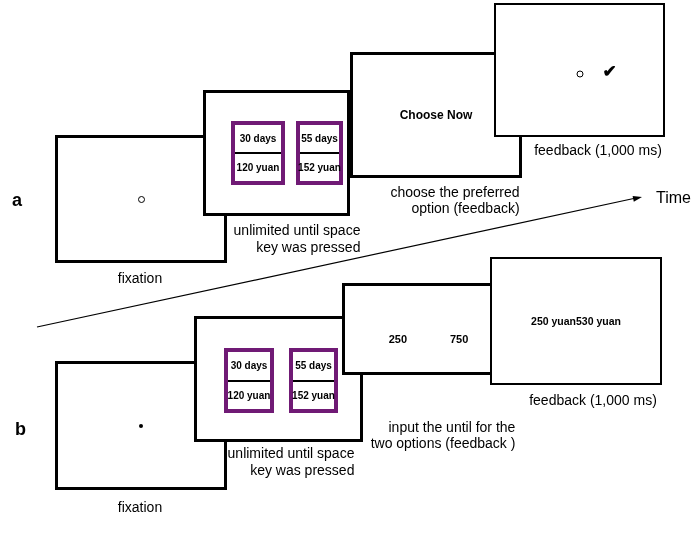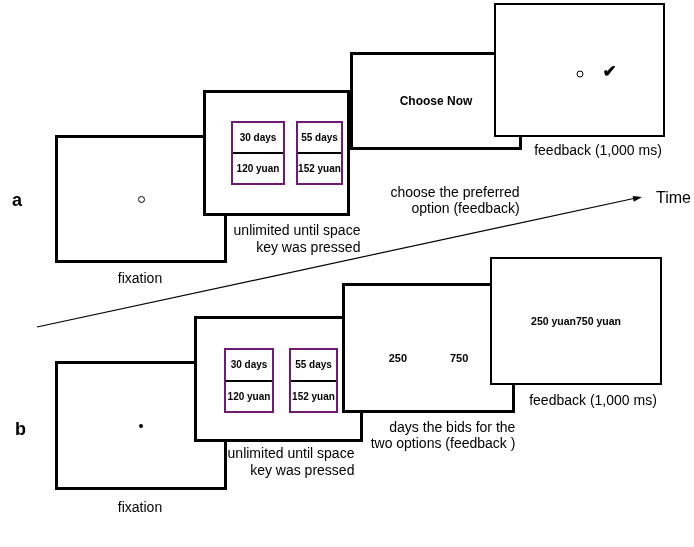--- a/index.html
+++ b/index.html
@@ -14,21 +14,21 @@
   .panel-letter { position:absolute; font-size:18px; font-weight:bold; }
   .caption {
     position:absolute; transform:translateX(-50%); text-align:right;
     font-size:14px; line-height:17px; white-space:nowrap;
   }
   .caption--tight { line-height:16px; }
   .center-flex { display:flex; align-items:center; justify-content:center; }
   .ring { width:5px; height:5px; border:1px solid #000; border-radius:50%; }
   .dot  { width:4px; height:4px; background:#000; border-radius:50%; }
   .card {
-    position:absolute; border:2px solid #701a75; box-sizing:border-box;
+    position:absolute; border:4px solid #701a75; box-sizing:border-box;
     display:flex; flex-direction:column; background:#fff;
   }
   .card-cell {
     flex:1; display:flex; align-items:center; justify-content:center;
     font-size:10px; font-weight:bold; white-space:nowrap;
   }
   .card-cell--top { border-bottom:2px solid #000; }
   .choice-text { font-size:12px; font-weight:bold; }
   .bid-row { gap:43px; font-size:11px; font-weight:bold; }
   .fb-row  { font-size:10.5px; font-weight:bold; }
@@ -60,21 +60,21 @@
     <div class="card" style="left:90px; top:28px; width:47px; height:64px;">
       <div class="card-cell card-cell--top">55 days</div>
       <div class="card-cell">152 yuan</div>
     </div>
   </div>
   <div class="caption" style="left:297px; top:222px;">
     <div>unlimited until space</div>
     <div>key was pressed</div>
   </div>
 
-  <div class="screen center-flex" style="left:350px; top:52px; width:172px; height:98px; z-index:3;">
+  <div class="screen center-flex" style="left:350px; top:52px; width:172px; height:126px; z-index:3;">
     <span class="choice-text">Choose Now</span>
   </div>
   <div class="caption caption--tight" style="left:455px; top:184px;">
     <div>choose the preferred</div>
     <div>option (feedback)</div>
   </div>
 
   <div class="screen screen--thin" style="left:494px; top:3px; width:171px; height:134px; z-index:4;">
     <span class="ring fb-ring"></span>
     <span class="check-icon">✔</span>
@@ -102,28 +102,28 @@
     <div class="card" style="left:92px; top:29px; width:49px; height:65px;">
       <div class="card-cell card-cell--top">55 days</div>
       <div class="card-cell">152 yuan</div>
     </div>
   </div>
   <div class="caption" style="left:291px; top:445px;">
     <div>unlimited until space</div>
     <div>key was pressed</div>
   </div>
 
-  <div class="screen center-flex bid-row" style="left:342px; top:283px; width:173px; height:130px; z-index:3; padding-top:20px;align-items:center;">
+  <div class="screen center-flex bid-row" style="left:342px; top:283px; width:173px; height:92px; z-index:3; padding-top:20px;align-items:center;">
     <span>250</span>
     <span>750</span>
   </div>
   <div class="caption caption--tight" style="left:443px; top:419px;">
-    <div>days the bids for the</div>
+    <div>input the until for the</div>
     <div>two options (feedback )</div>
   </div>
 
   <div class="screen screen--thin center-flex fb-row" style="left:490px; top:257px; width:172px; height:128px; z-index:4;">
     <span>250 yuan</span>
-    <span>750 yuan</span>
+    <span>530 yuan</span>
   </div>
   <div class="caption" style="left:593px; top:392px;">feedback (1,000 ms)</div>
 
 </div>
 
 </body></html>

